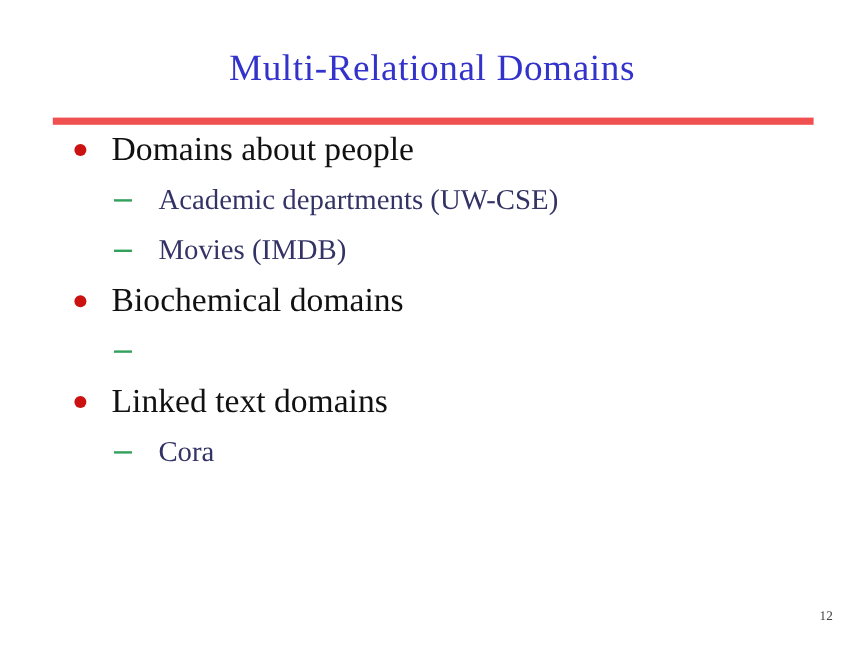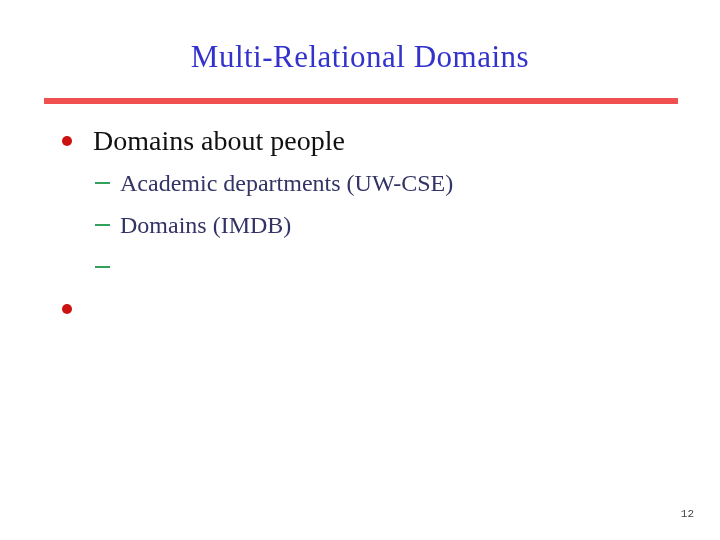--- a/index.html
+++ b/index.html
@@ -19,41 +19,41 @@
     line-height: 42px;
     color: var(--title, #3333cc);
     letter-spacing: 0.5px;
   }
   .title-rule {
     margin: 20px 0 0 44px;
     width: 634px;
     height: 6px;
     background: var(--rule, #f15050);
   }
-  .bullet-list { margin-top: 16px; }
+  .bullet-list { margin-top: 0; }
   .li { display: flex; align-items: center; height: 42px; }
   .li1 { font-size: 28px; color: var(--level1-text, #111111); }
-  .li2 { font-size: 24px; color: var(--level2-text, #333366); }
+  .li2 { font-size: 24px; color: var(--level2-text, #333366); gap: 12px; }
   .dot-marker {
     flex: 0 0 auto;
     width: 10px; height: 10px;
     margin-left: 62px; margin-right: 21px;
     border-radius: 50%;
     background: var(--bullet, #cc1111);
   }
   .dash-marker {
     flex: 0 0 auto;
     width: 15px; height: 2px;
     margin-left: 95px; margin-right: 10px;
     background: var(--dash, #33a05c);
   }
   .page-number {
     position: absolute;
     right: 26px; bottom: 20px;
-    font-family: Liberation Mono, monospace;
+    font-family: Liberation Serif, serif;
     font-size: 11px;
     color: #444444;
     text-align: right;
   }
 </style>
 </head>
 <body>
 
 <div class="slide">
 
@@ -68,32 +68,41 @@
       <span>Domains about people</span>
     </div>
 
     <div class="li li2">
       <span class="dash-marker"></span>
       <span>Academic departments (UW-CSE)</span>
     </div>
 
     <div class="li li2">
       <span class="dash-marker"></span>
-      <span>Domains (IMDB)</span>
+      <span>Movies (IMDB)</span>
     </div>
 
+    <div class="li li1">
+      <span class="dot-marker"></span>
+      <span>Biochemical domains</span>
+    </div>
 
 
     <div class="li li2">
       <span class="dash-marker"></span>
     </div>
 
     <div class="li li1">
       <span class="dot-marker"></span>
+      <span>Linked text domains</span>
     </div>
 
 
+    <div class="li li2">
+      <span class="dash-marker"></span>
+      <span>Cora</span>
+    </div>
 
   </div>
 
   <span class="page-number">12</span>
 
 </div>
 
 </body></html>

